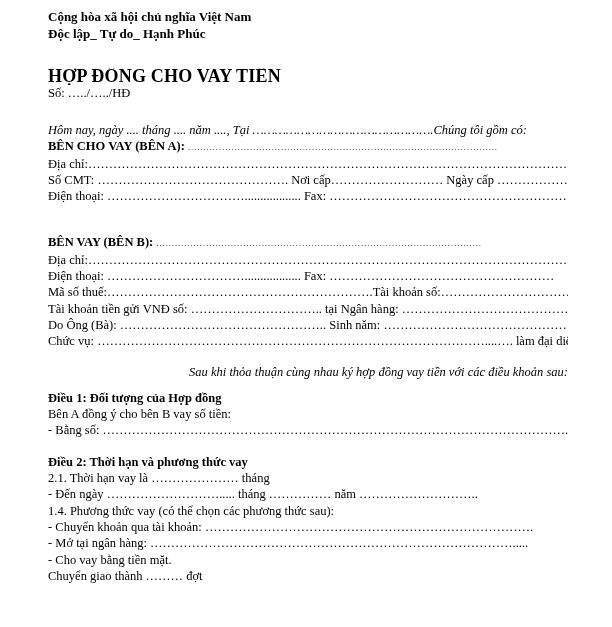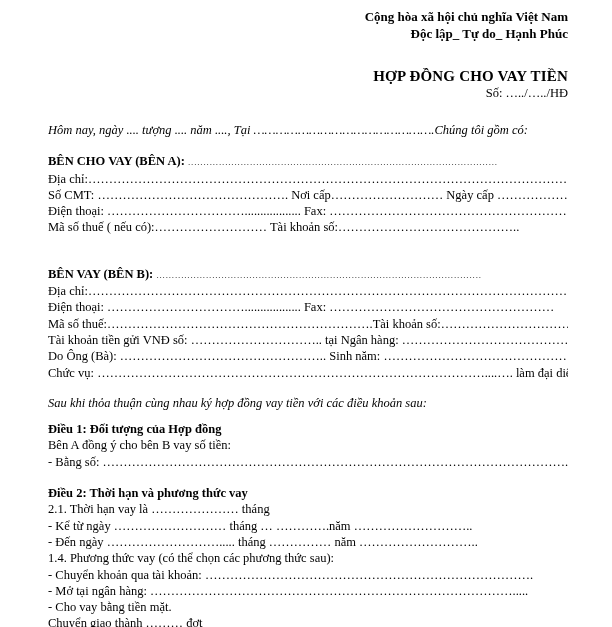--- a/index.html
+++ b/index.html
@@ -18,34 +18,34 @@
     font-size: 12.5px;
     padding: 8px 44px 0 48px;
     overflow: hidden;
   }
   p {
     margin: 0;
     line-height: 16.3px;
     white-space: nowrap;
     overflow: hidden;
   }
-  .center { text-align: right; }
+  .center { text-align: left; }
   .bold   { font-weight: bold; }
   .italic { font-style: italic; }
 
   .nat-header p { line-height: 17px; font-size: 13px; }
 
   .title-block { margin-top: 26px; }
-  .title-main  { font-size: 15px; line-height: 17px; letter-spacing: 0.2px; }
+  .title-main  { font-size: 18px; line-height: 17px; letter-spacing: 0.2px; }
   .contract-no { line-height: 16px; }
 
   .opening   { margin-top: 21px; }
-  .section-a { margin-top: 15px; }
+  .section-a { }
   .section-b { margin-top: 30px; }
-  .agreement { margin-top: 14px; }
+  .agreement { margin-top: 14px; text-align: right; }
   .article-1 { margin-top: 10px; }
   .article-2 { margin-top: 15px; }
 
   .fine-dots {
     font-size: 9px;
     letter-spacing: 0.85px;
     font-weight: normal;
   }
 </style>
 </head>
@@ -56,28 +56,27 @@
   <div class="nat-header">
     <p class="center bold">Cộng hòa xã hội chủ nghĩa Việt Nam</p>
     <p class="center bold">Độc lập_ Tự do_ Hạnh Phúc</p>
   </div>
 
   <div class="title-block">
     <p class="center bold title-main">HỢP ĐỒNG CHO VAY TIỀN</p>
     <p class="center contract-no">Số: …../…../HĐ</p>
   </div>
 
-  <p class="italic opening">Hôm nay, ngày .... tượng .... năm ...., Tại ………………………………………….Chúng tôi gồm có:</p>
+  <p class="italic opening">Hôm nay, ngày .... tháng .... năm ...., Tại ………………………………………….Chúng tôi gồm có:</p>
 
   <div class="section-a">
     <p><span class="bold">BÊN CHO VAY (BÊN A): </span><span class="fine-dots">....................................................................................................</span></p>
     <p>Địa chỉ:……………………………………………………………………………………………………………………..</p>
     <p>Số CMT: ………………………………………. Nơi cấp……………………… Ngày cấp ………………………...</p>
     <p>Điện thoại: …………………………….................. Fax: …………………………………………………</p>
-    <p>Mã số thuế ( nếu có):……………………… Tài khoản số:……………………………………..</p>
   </div>
 
   <div class="section-b">
     <p><span class="bold">BÊN VAY (BÊN B): </span><span class="fine-dots">.........................................................................................................</span></p>
     <p>Địa chỉ:……………………………………………………………………………………………………………………..</p>
     <p>Điện thoại: …………………………….................. Fax: ………………………………………………</p>
     <p>Mã số thuế:……………………………………………………….Tài khoản số:……………………………………..</p>
     <p>Tài khoản tiền gửi VNĐ số: ………………………….. tại Ngân hàng: ……………………………………………</p>
     <p>Do Ông (Bà): ………………………………………….. Sinh năm: ………………………………………</p>
     <p>Chức vụ: …………………………………………………………………………………....…. làm đại diện.</p>
@@ -87,21 +86,20 @@
 
   <div class="article-1">
     <p class="bold">Điều 1: Đối tượng của Hợp đồng</p>
     <p>Bên A đồng ý cho bên B vay số tiền:</p>
     <p>- Bằng số: …………………………………………………………………………………………………..</p>
   </div>
 
   <div class="article-2">
     <p class="bold">Điều 2: Thời hạn và phương thức vay</p>
     <p>2.1. Thời hạn vay là ………………… tháng</p>
-    <p>- Kể từ ngày ……………………… tháng … ………….năm ………………………..</p>
     <p>- Đến ngày ………………………..... tháng …………… năm ………………………..</p>
     <p>1.4. Phương thức vay (có thể chọn các phương thức sau):</p>
     <p>- Chuyển khoản qua tài khoản: …………………………………………………………………….</p>
     <p>- Mở tại ngân hàng: …………………………………………………………………………….....</p>
     <p>- Cho vay bằng tiền mặt.</p>
     <p>Chuyển giao thành ……… đợt</p>
   </div>
 
 </div>
 

